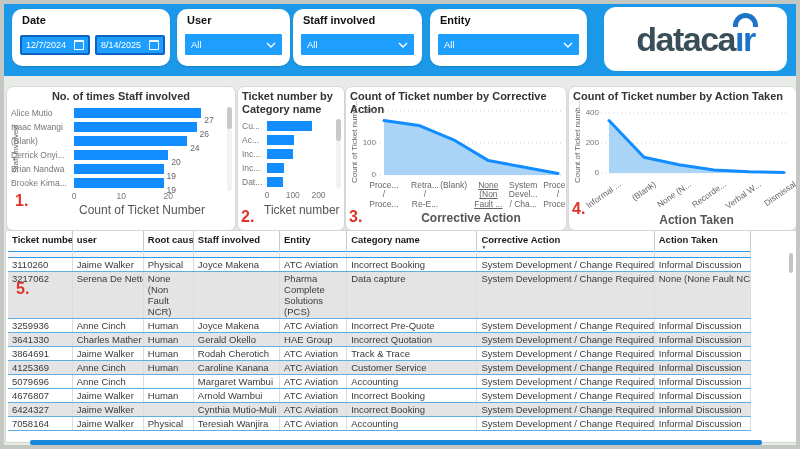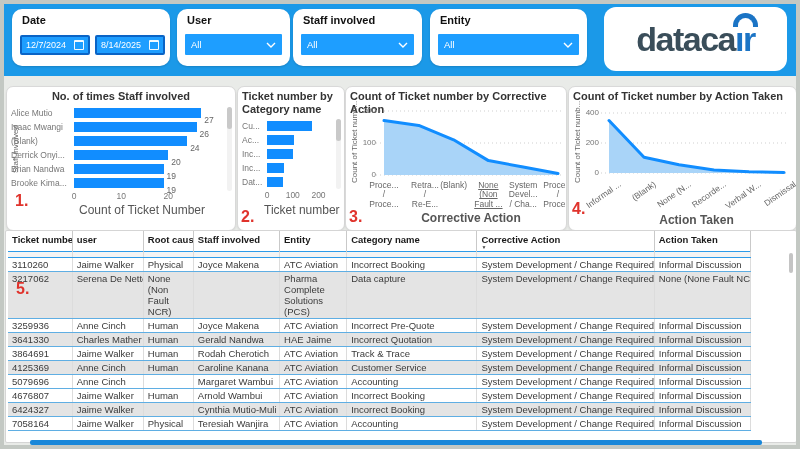--- a/index.html
+++ b/index.html
@@ -334,22 +334,22 @@
             <td>Joyce Makena</td>
             <td>ATC Aviation</td>
             <td>Incorrect Pre-Quote</td>
             <td>System Development / Change Required</td>
             <td>Informal Discussion</td>
           </tr>
           <tr class="rnorm alt">
             <td>3641330</td>
             <td>Charles Mather</td>
             <td>Human</td>
-            <td>Gerald Nandwa</td>
-            <td>HAE Jaime</td>
+            <td>Gerald Okello</td>
+            <td>HAE Group</td>
             <td>Incorrect Quotation</td>
             <td>System Development / Change Required</td>
             <td>Informal Discussion</td>
           </tr>
           <tr class="rnorm">
             <td>3864691</td>
             <td>Jaime Walker</td>
             <td>Human</td>
             <td>Rodah Cherotich</td>
             <td>ATC Aviation</td>

